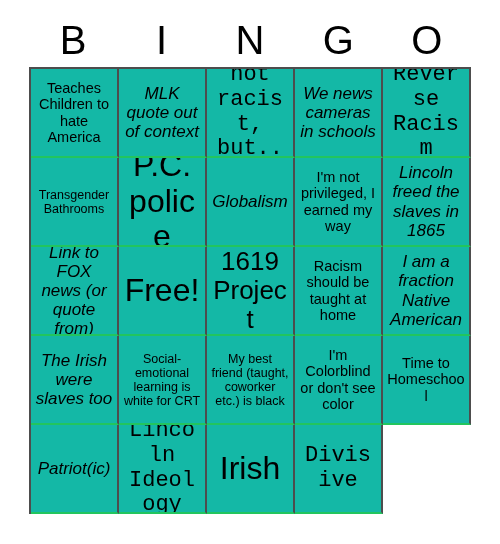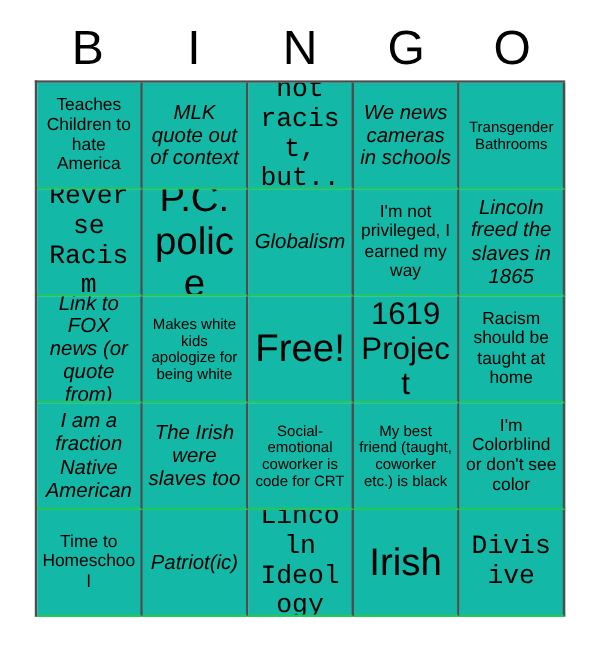--- a/index.html
+++ b/index.html
@@ -109,60 +109,57 @@
       <div class="cell">
         <span class="cell-text fs-m">MLK quote out of context</span>
       </div>
       <div class="cell">
         <span class="cell-text fs-l">I'm not racist, but...</span>
       </div>
       <div class="cell">
         <span class="cell-text fs-m">We news cameras in schools</span>
       </div>
       <div class="cell">
-        <span class="cell-text fs-xs">Transgender Bathrooms</span>
+        <span class="cell-text fs-l">Reverse Racism</span>
       </div>
       <div class="cell">
-        <span class="cell-text fs-l">Reverse Racism</span>
+        <span class="cell-text fs-xs">Transgender Bathrooms</span>
       </div>
       <div class="cell">
         <span class="cell-text fs-xxl">P.C. police</span>
       </div>
       <div class="cell">
         <span class="cell-text fs-m">Globalism</span>
       </div>
       <div class="cell">
         <span class="cell-text fs-s">I'm not privileged, I earned my way</span>
       </div>
       <div class="cell">
         <span class="cell-text fs-m">Lincoln freed the slaves in 1865</span>
       </div>
       <div class="cell">
         <span class="cell-text fs-m">Link to FOX news (or quote from)</span>
       </div>
       <div class="cell">
-        <span class="cell-text fs-xs">Makes white kids apologize for being white</span>
-      </div>
-      <div class="cell">
         <span class="cell-text fs-xxl">Free!</span>
       </div>
       <div class="cell">
         <span class="cell-text fs-xl">1619 Project</span>
       </div>
       <div class="cell">
         <span class="cell-text fs-s">Racism should be taught at home</span>
       </div>
       <div class="cell">
         <span class="cell-text fs-m">I am a fraction Native American</span>
       </div>
       <div class="cell">
         <span class="cell-text fs-m">The Irish were slaves too</span>
       </div>
       <div class="cell">
-        <span class="cell-text fs-xs">Social-emotional coworker is code for CRT</span>
+        <span class="cell-text fs-xs">Social-emotional learning is white for CRT</span>
       </div>
       <div class="cell">
         <span class="cell-text fs-xs">My best friend (taught, coworker etc.) is black</span>
       </div>
       <div class="cell">
         <span class="cell-text fs-s">I'm Colorblind or don't see color</span>
       </div>
       <div class="cell">
         <span class="cell-text fs-s">Time to Homeschool</span>
       </div>

